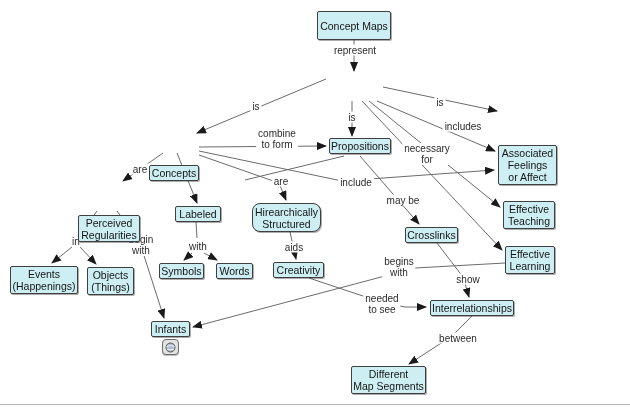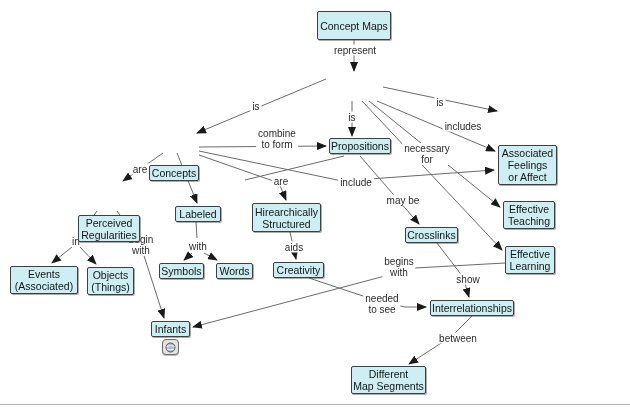--- a/index.html
+++ b/index.html
@@ -113,27 +113,27 @@
 Teaching</div>
       <div class="node" style="left: 505px; top: 246px; width: 50px; height: 28px;">Effective
 Learning</div>
       <div class="node" style="left: 405px; top: 227px; width: 53px; height: 16px;">Crosslinks</div>
       <div class="node" style="left: 430px; top: 300px; width: 84px; height: 16px;">Interrelationships</div>
       <div class="node" style="left: 351px; top: 366px; width: 75px; height: 28px;">Different
 Map Segments</div>
       <div class="node" style="left: 78px; top: 184px; width: 62px; height: 27px; margin-top: 31px;">Perceived
 Regularities</div>
       <div class="node" style="left: 10px; top: 266px; width: 68px; height: 28px;">Events
-(Associated)</div>
+(Happenings)</div>
       <div class="node" style="left: 87px; top: 267px; width: 47px; height: 28px;">Objects
 (Things)</div>
       <div class="node" style="left: 175px; top: 206px; width: 46px; height: 16px;">Labeled</div>
       <div class="node" style="left: 159px; top: 263px; width: 45px; height: 16px;">Symbols</div>
       <div class="node" style="left: 216px; top: 263px; width: 37px; height: 16px;">Words</div>
-      <div class="node" style="left: 252px; top: 203px; width: 69px; height: 29px;">Hirearchically
+      <div class="node" style="left: 252px; top: 203px; width: 69px; height: 29px; border-radius: 8px;">Hirearchically
 Structured</div>
       <div class="node" style="left: 273px; top: 262px; width: 51px; height: 16px;">Creativity</div>
       <div class="node" style="left: 151px; top: 321px; width: 39px; height: 16px;">Infants</div>
     </div>
   <div class="bottom-rule"></div>
 <div class="resource-icon" style="left: 162px; top: 339px; width: 17px; height: 16px;">
       <svg width="11" height="11" viewBox="0 0 11 11">
         <circle cx="5.5" cy="5.5" r="4.5" fill="#aebfd2" stroke="#555" stroke-width="1"></circle>
         <path d="M1.5 4.5 Q5.5 2.5 9.5 4.5 M1.8 7 Q5.5 9 9.2 7" fill="none" stroke="#f4f4f4" stroke-width="1"></path>
       </svg>

